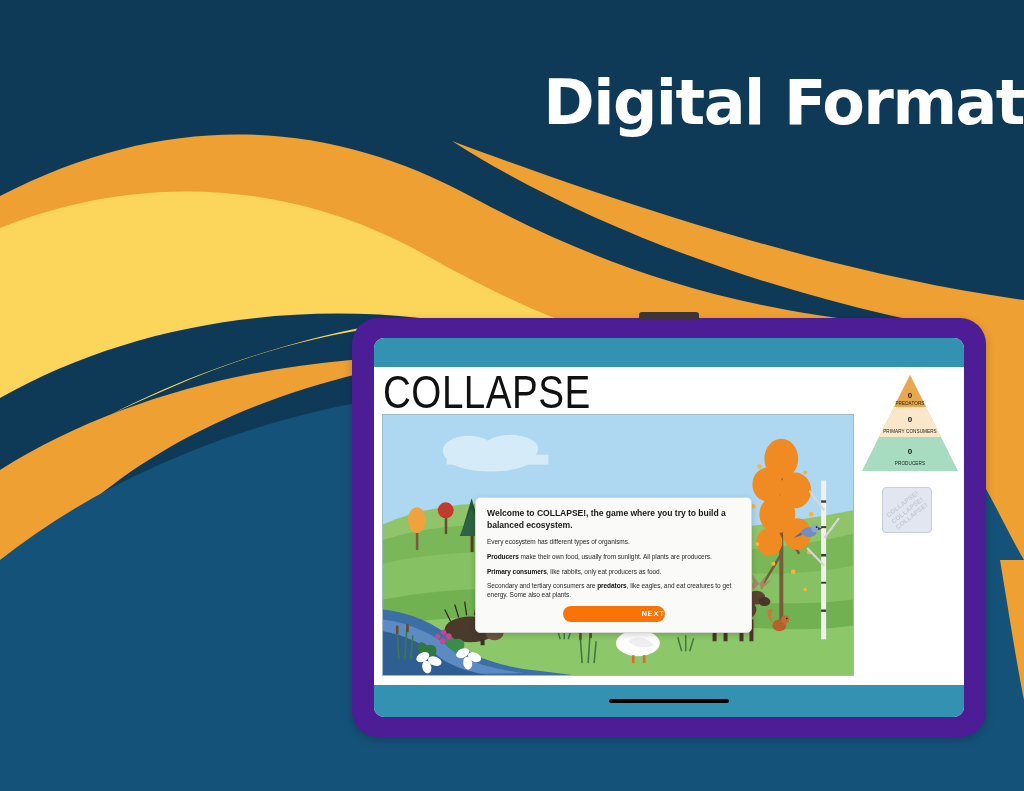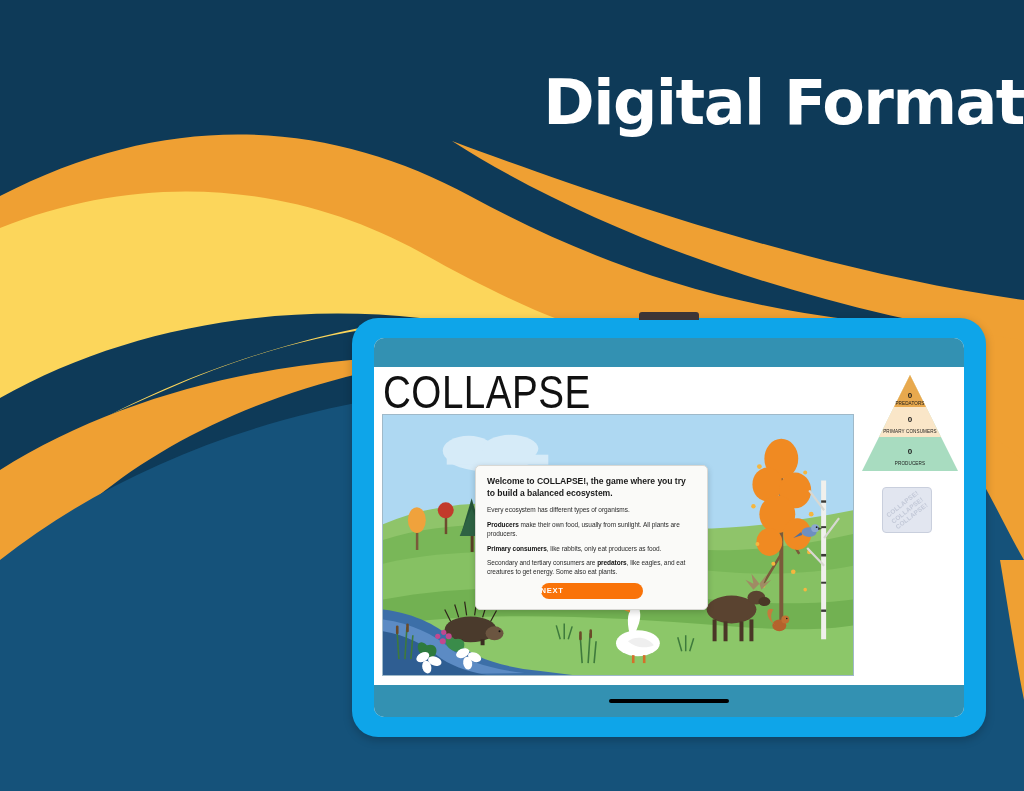--- a/index.html
+++ b/index.html
@@ -38,21 +38,21 @@
     line-height:1.88;
     letter-spacing:0.3px;
     z-index:30;
   }
 
   
   .tablet {
     position:absolute;
     left:352px; top:318px;
     width:634px; height:419px;
-    background:#0ea5e9;
+    background:#4c1d95;
     border-radius:26px;
     z-index:25;
     box-shadow:0 3px 10px rgba(0,0,0,.22);
   }
   .tablet-cam {
     position:absolute; left:50%; top:-6px; transform:translateX(-50%);
     width:60px; height:8px; background:#3D3537; border-radius:3px 3px 0 0;
   }
   .screen {
     position:absolute; left:22px; top:20px;
@@ -88,22 +88,22 @@
     position:absolute; left:8px; top:47px;
     width:472px; height:262px;
     border:1px solid #9fb9c9;
     overflow:hidden;
     background:#AED8F2;
   }
   .scene svg { display:block; width:100%; height:100%; }
 
   
   .dialog {
-    position:absolute; left:92px; top:50px;
-    width:233px;
+    position:absolute; left:92px; top:82px;
+    width:277px;
     background:#FAFAF8;
     border:1px solid #d8d8d4;
     border-radius:5px;
     padding:9px 11px 9px 11px;
     box-shadow:0 2px 6px rgba(0,0,0,.18);
     z-index:6;
   }
   .dlg-head {
     font-size:8.6px; font-weight:700; color:#1a1a1a;
     line-height:1.42; margin-bottom:6px; letter-spacing:-0.05px;
@@ -111,21 +111,21 @@
   .dlg-p {
     font-size:6.5px; color:#2a2a2a; line-height:1.4;
     margin-bottom:5.5px; letter-spacing:-0.05px;
   }
   .dlg-p b { font-weight:700; color:#111; }
   .next-btn {
     display:block; margin:7px auto 1px auto;
     width:102px; height:16px; line-height:16px;
     background:#F97309; border:none; border-radius:9px;
     color:#fff; font-size:7.6px; font-weight:700;
-    letter-spacing:0.7px; text-align:left; cursor:pointer;
+    letter-spacing:0.7px; text-align:right; cursor:pointer;
     font-family:"Liberation Sans", sans-serif;
   }
 
   
   .side-panel {
     position:absolute; left:488px; top:8px;
     width:96px; height:300px;
   }
   .pyr-wrap { position:relative; width:96px; height:100px; }
   .pyr-wrap svg { display:block; }

